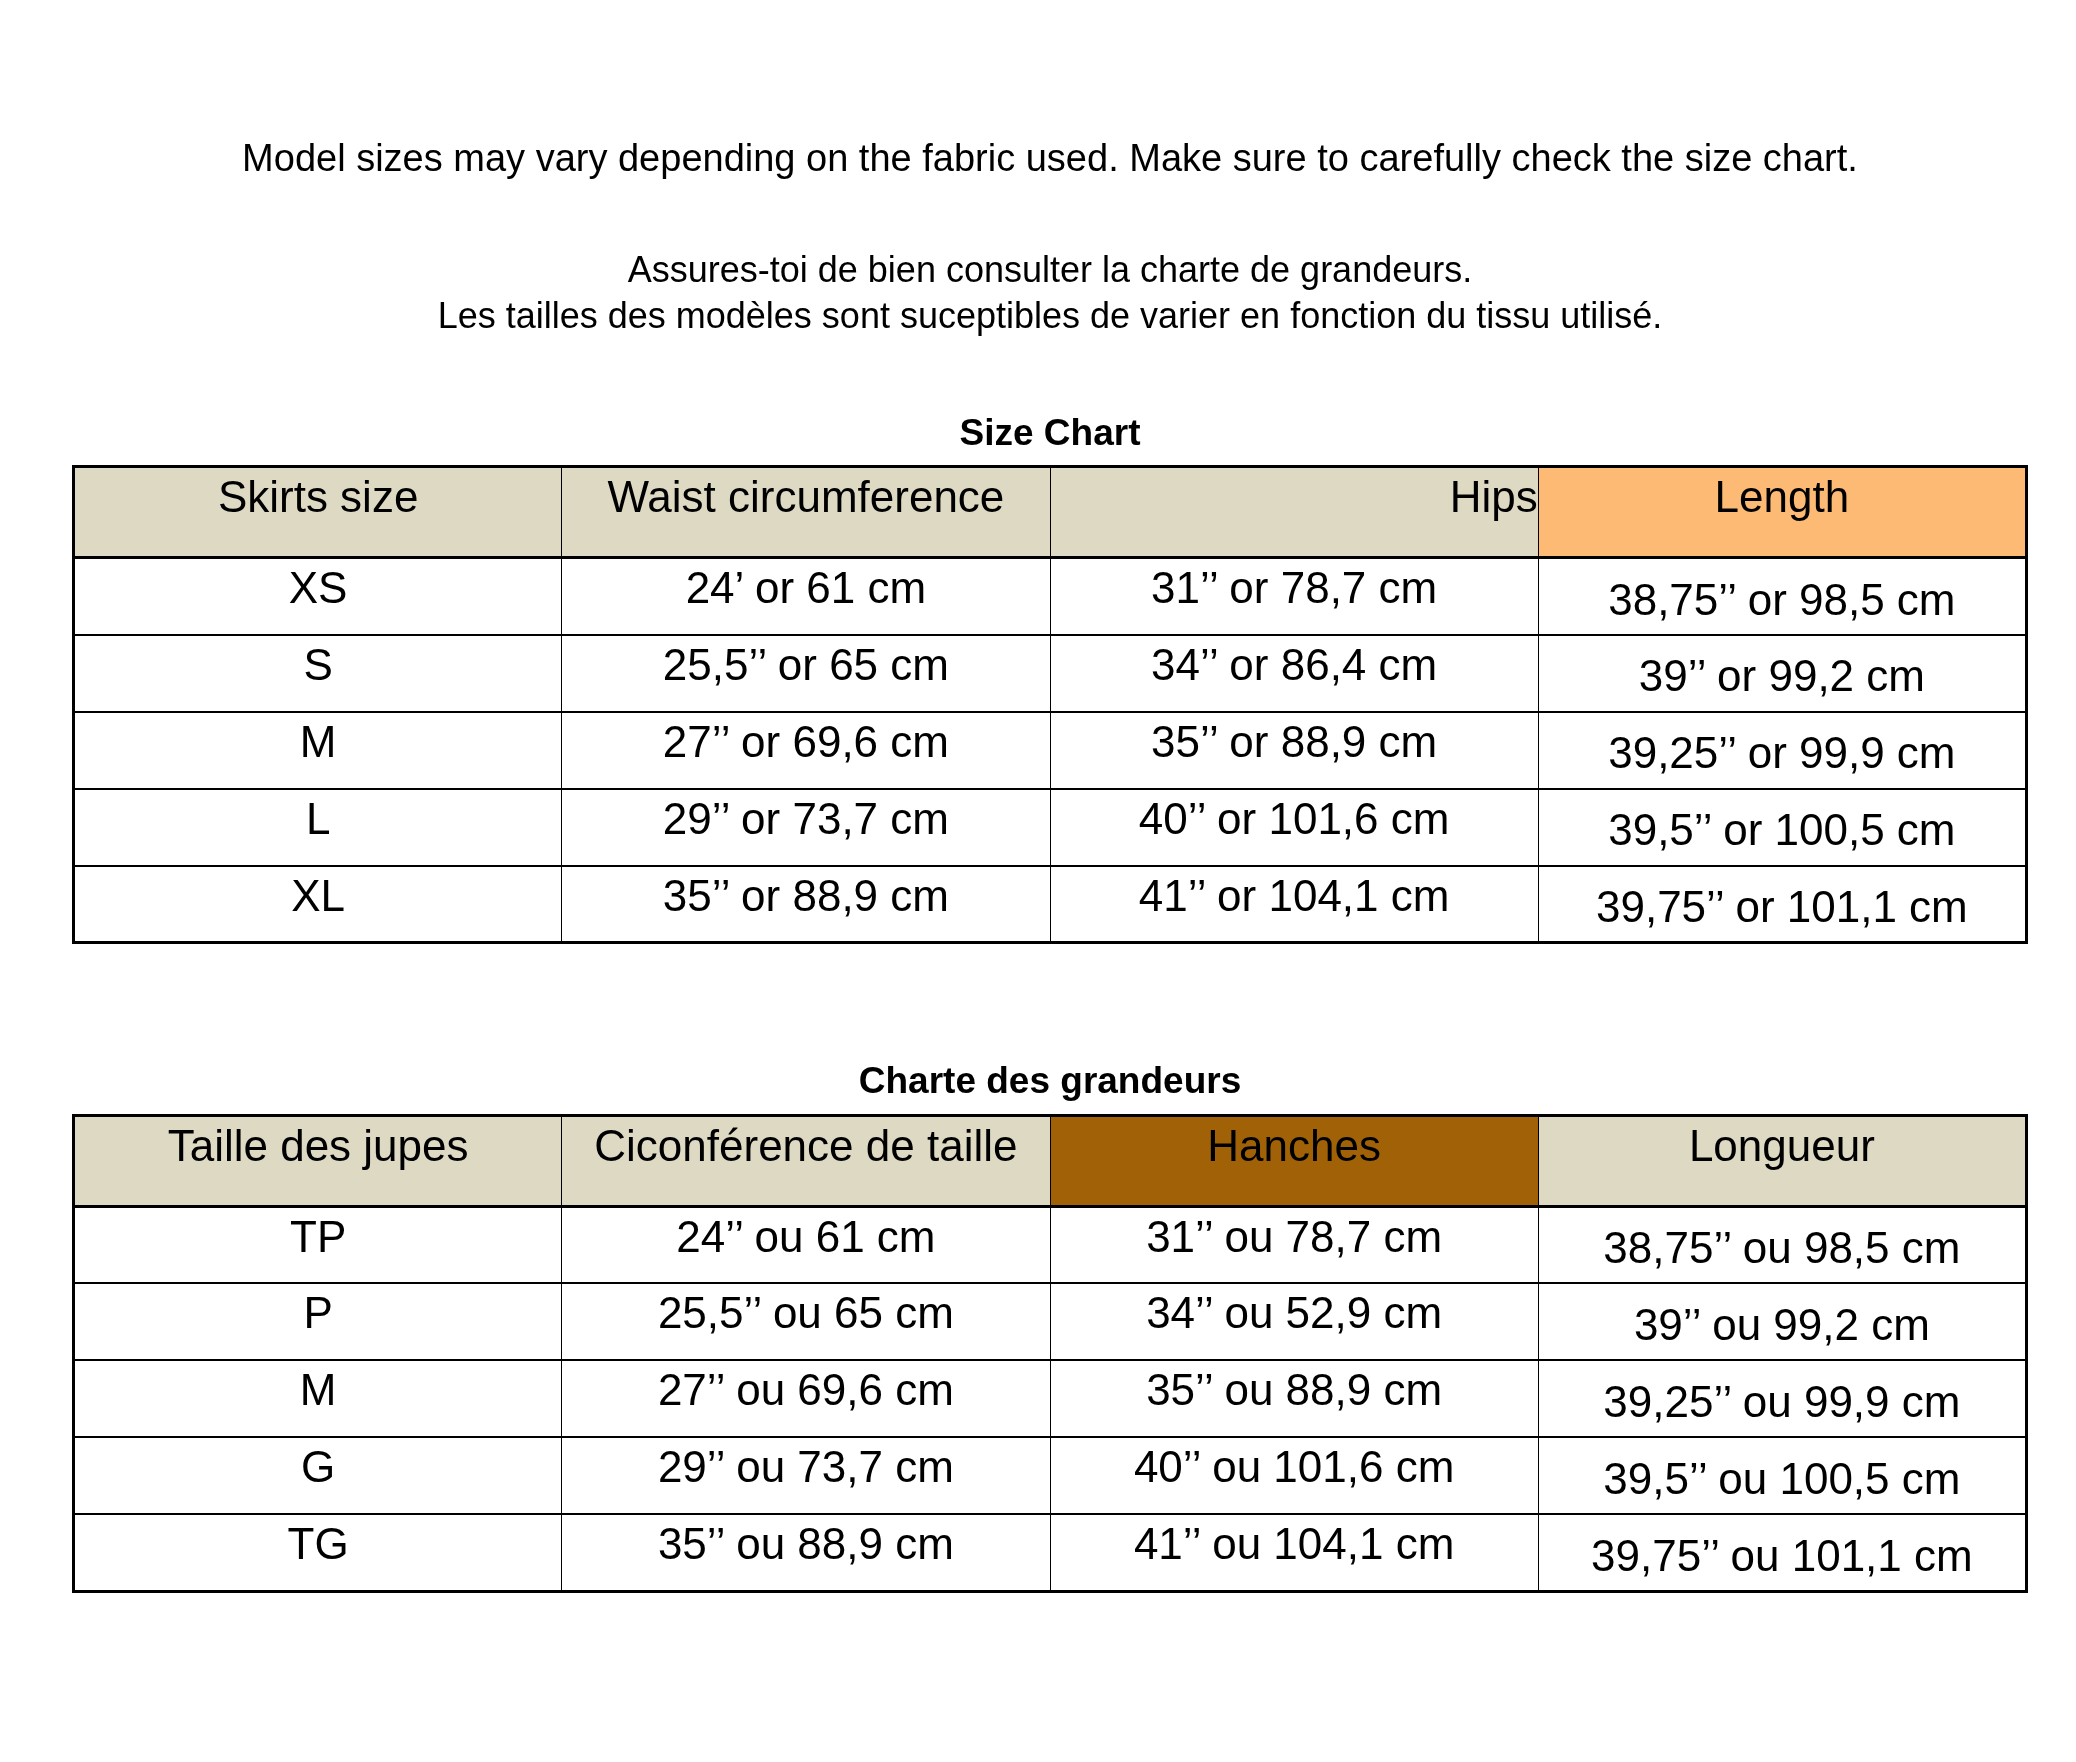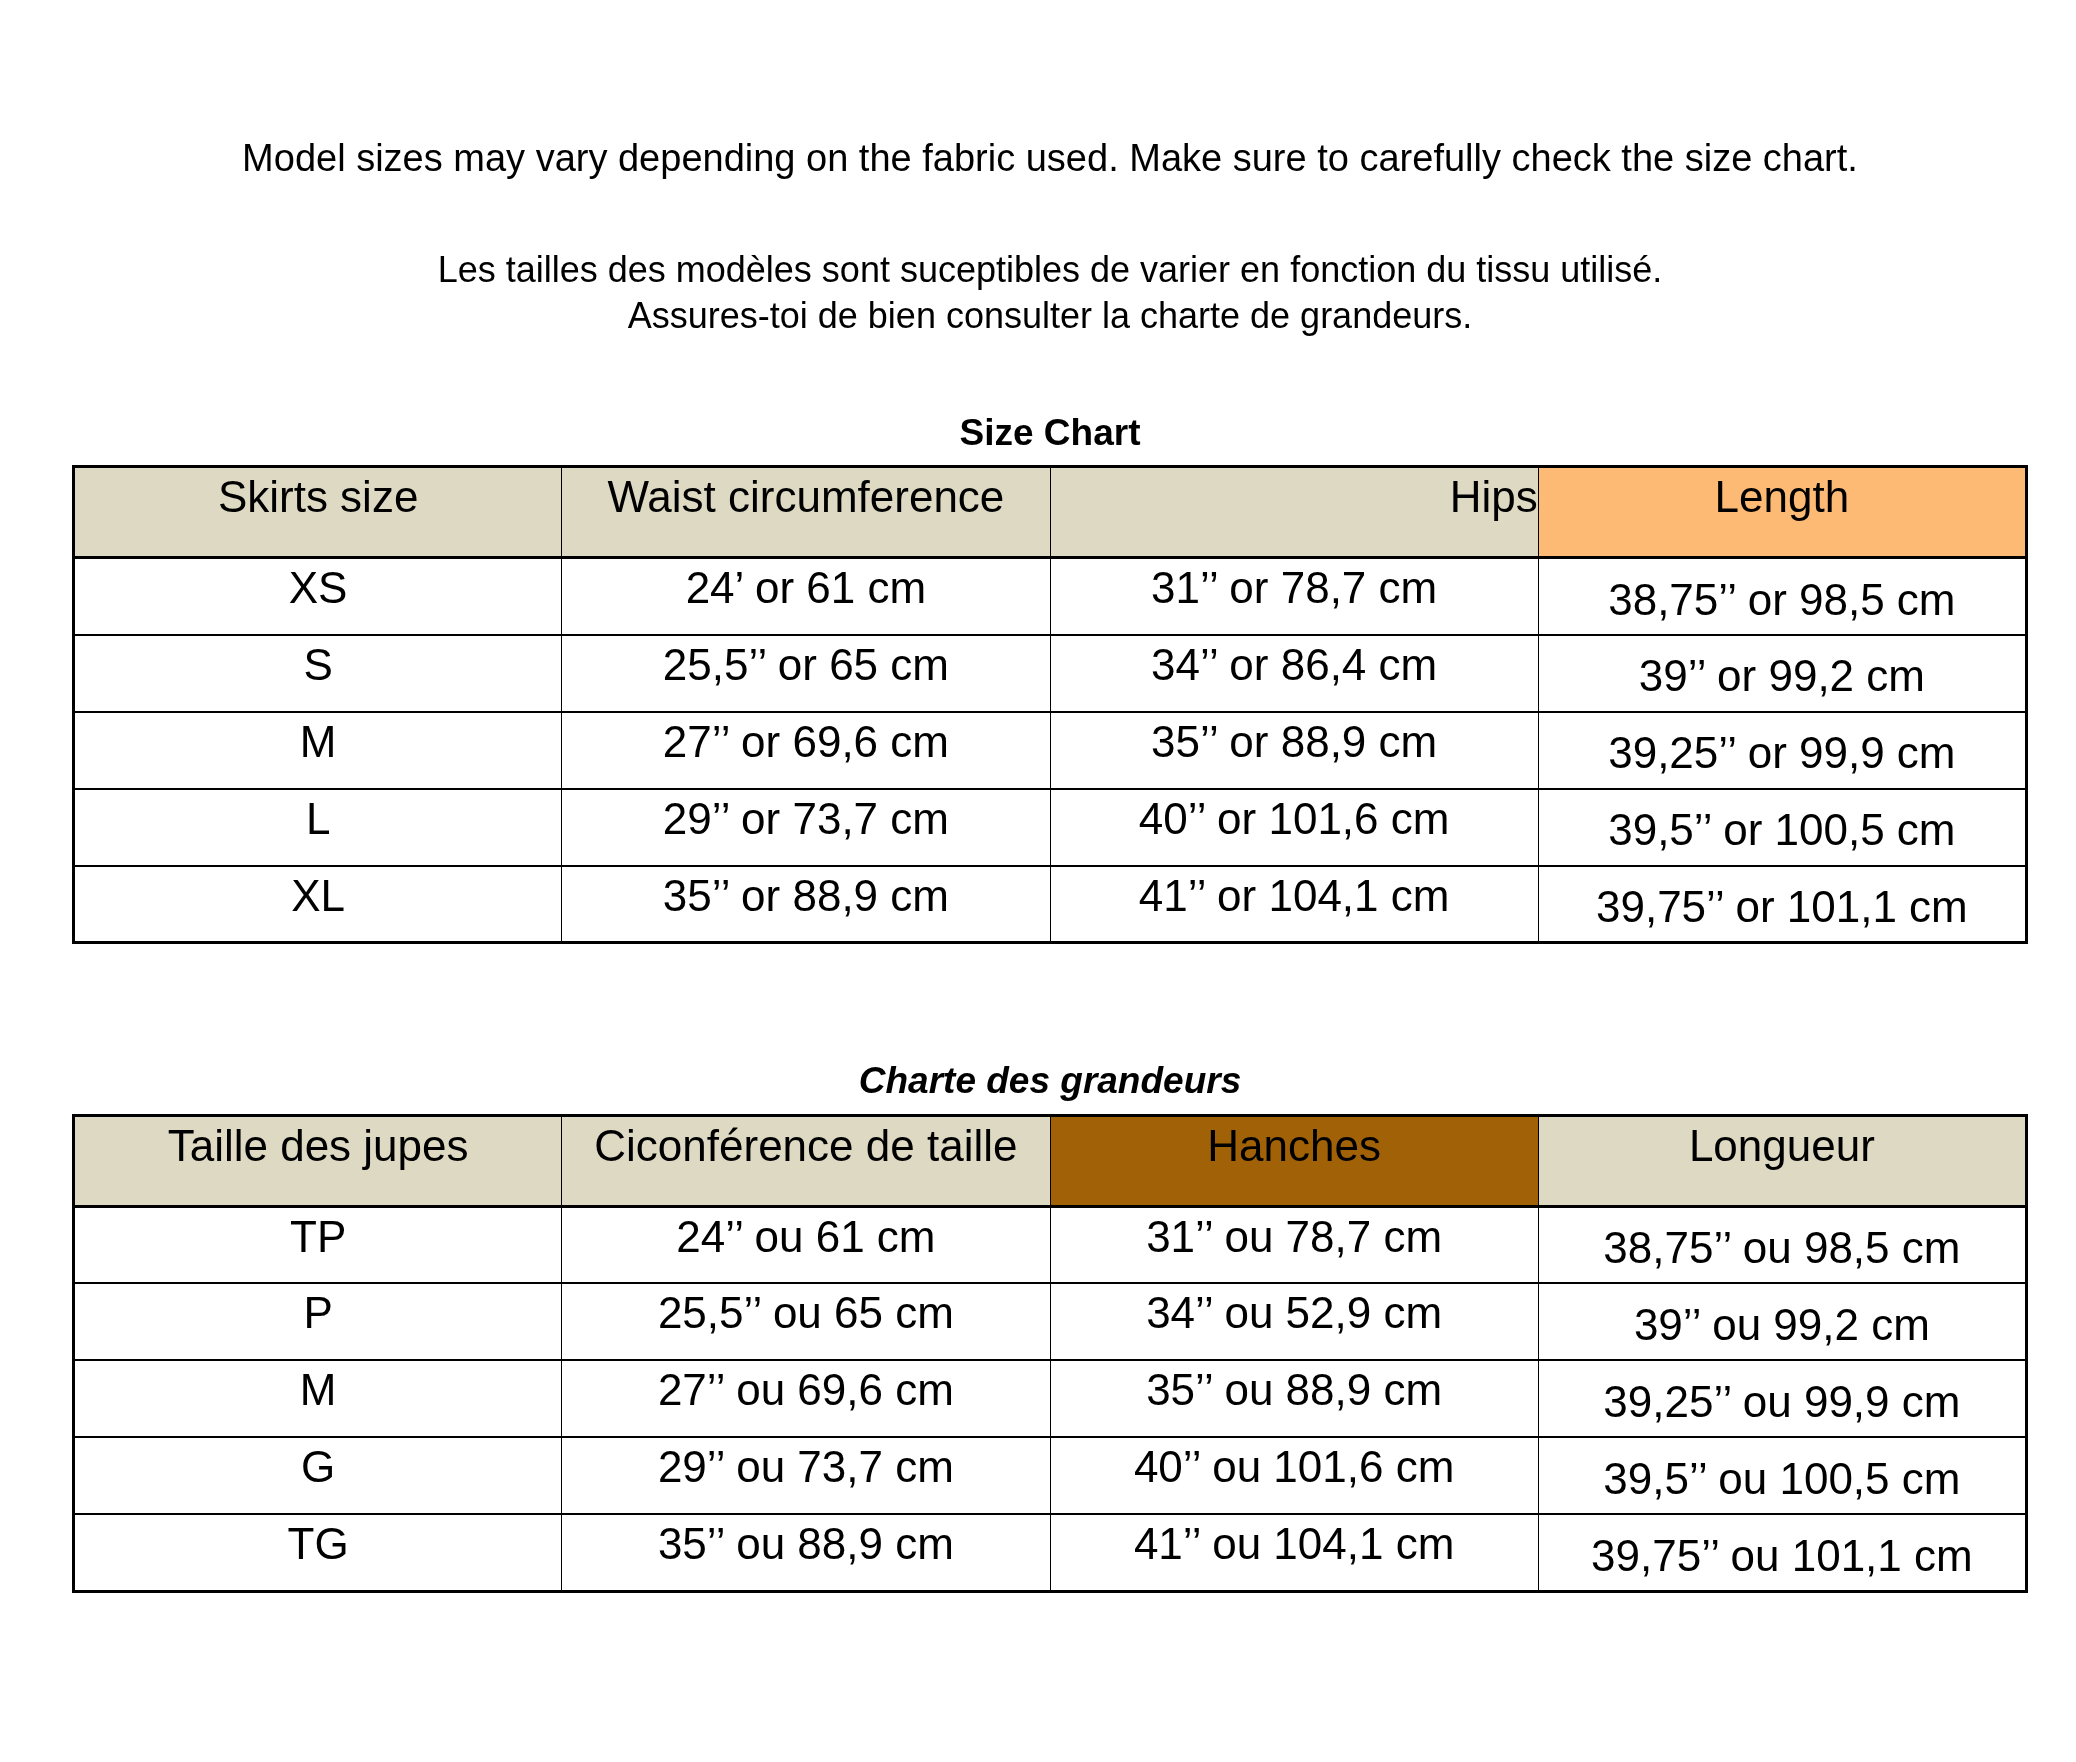--- a/index.html
+++ b/index.html
@@ -26,21 +26,21 @@
     text-align: center;
     font-size: 36px;
     line-height: 46px;
   }
   .section-title {
     text-align: center;
     font-size: 37px;
     font-weight: bold;
   }
   .title-en { margin-top: 73px; }
-  .title-fr { margin-top: 116px; font-style: italic; }
+  .title-fr { margin-top: 116px; }
   table.size-table {
     width: 100%;
     table-layout: fixed;
     border-collapse: collapse;
     margin-top: 11.4px;
     border: 3.3px solid #000000;
   }
   table.size-table th,
   table.size-table td {
     width: 25%;
@@ -71,22 +71,22 @@
   }
 </style>
 </head>
 <body>
 
 <div class="content">
 
   <p class="intro-en">Model sizes may vary depending on the fabric used. Make sure to carefully check the size chart.</p>
 
   <div class="intro-fr">
+    <div>Assures-toi de bien consulter la charte de grandeurs.</div>
     <div>Les tailles des modèles sont suceptibles de varier en fonction du tissu utilisé.</div>
-    <div>Assures-toi de bien consulter la charte de grandeurs.</div>
   </div>
 
   <div class="section-title title-en">Size Chart</div>
 
   <table class="size-table">
     <thead>
       <tr>
           <th style="background: rgb(221, 217, 195);">Skirts size</th>
           <th style="background: rgb(221, 217, 195); text-align: center;">Waist circumference</th>
           <th style="background: rgb(221, 217, 195); text-align: right;">Hips</th>

